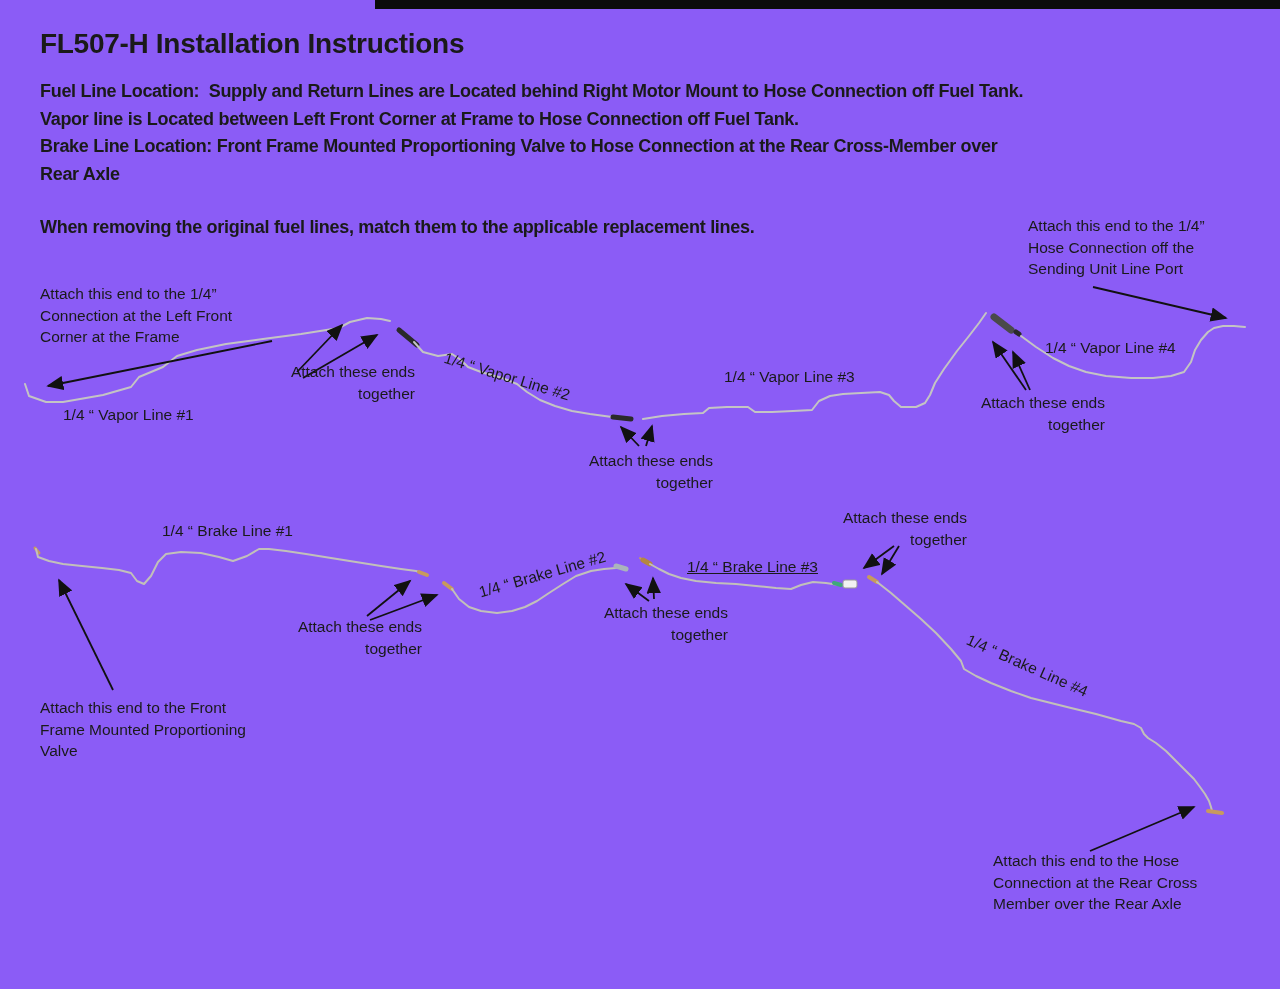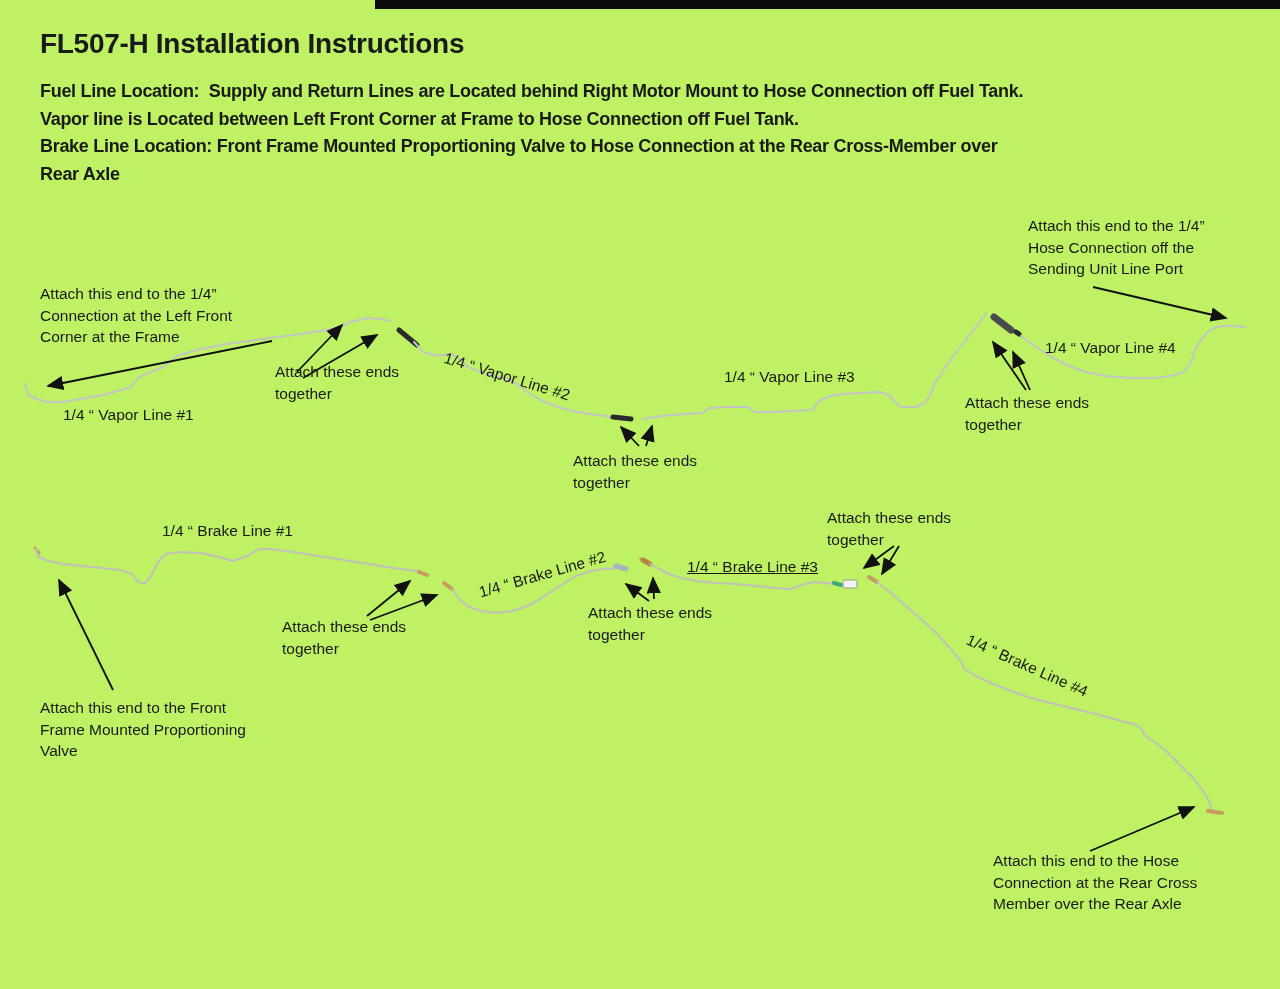--- a/index.html
+++ b/index.html
@@ -1,17 +1,17 @@
 <!DOCTYPE html>
 <html style="--text: #1a1a1a; --top_bar: #0b0b0b; --line_gray: #c4c4c4; --brake_gray: #c2c0ba; --connector_black: #2a2a2a; --connector_dark: #4a4a4a; --fitting_tan: #c79a5e; --fitting_brass: #b5873f; --fitting_silver: #aab4bc; --fitting_green: #3fa87a; --arrow: #111111;"><head>
 <meta charset="utf-8">
 <style>
   html,body{margin:0;padding:0;background:#fff;}
   .page{
-    position:relative;width:1280px;height:989px;background:#bef264;overflow:hidden;
+    position:relative;width:1280px;height:989px;background:#8b5cf6;overflow:hidden;
     font-family:"Liberation Sans",sans-serif;color:var(--text,#1a1a1a);
   }
   .top-bar{position:absolute;left:375px;top:0;width:905px;height:9px;background:var(--top_bar,#0b0b0b);}
   .title{
     position:absolute;left:40px;top:28px;margin:0;
     font-size:28px;font-weight:bold;letter-spacing:-0.3px;white-space:pre-wrap;
   }
   .intro{
     position:absolute;left:40px;top:78px;width:1180px;
     font-size:18px;font-weight:bold;line-height:27.5px;letter-spacing:-0.3px;white-space:pre-wrap;
@@ -20,21 +20,21 @@
     position:absolute;left:40px;top:217px;
     font-size:18px;font-weight:bold;letter-spacing:-0.3px;white-space:pre-wrap;
   }
   .footer-note{
     position:absolute;left:40px;top:877px;
     font-size:17.5px;font-weight:bold;line-height:23.5px;letter-spacing:-0.3px;white-space:pre-wrap;
   }
   .ann{
     position:absolute;font-size:15.5px;line-height:21.5px;white-space:pre-wrap;z-index:3;
   }
-  .ann.center{text-align:left;width:140px;}
+  .ann.center{text-align:right;width:140px;}
   .lbl{
     position:absolute;font-size:15.5px;white-space:pre;z-index:3;
   }
   .rot{transform-origin:left top;}
   svg.diagram{position:absolute;left:0;top:0;z-index:1;}
   .ln{fill:none;stroke:var(--line_gray,#c4c4c4);stroke-width:2;stroke-linejoin:round;stroke-linecap:round;}
   .ln-brake{fill:none;stroke:var(--brake_gray,#c2c0ba);stroke-width:2;stroke-linejoin:round;stroke-linecap:round;}
   .conn{stroke:var(--connector_black,#2a2a2a);stroke-width:5;stroke-linecap:round;}
   .conn-dark{stroke:var(--connector_dark,#4a4a4a);stroke-width:7;stroke-linecap:round;}
   .fit-tan{stroke:var(--fitting_tan,#c79a5e);stroke-linecap:round;}
@@ -49,20 +49,21 @@
 
 <div class="page">
 
   <div class="top-bar"></div>
 
   <h1 class="title">FL507-H Installation Instructions</h1>
   <div class="intro">Fuel Line Location:  Supply and Return Lines are Located behind Right Motor Mount to Hose Connection off Fuel Tank.
 Vapor line is Located between Left Front Corner at Frame to Hose Connection off Fuel Tank.
 Brake Line Location: Front Frame Mounted Proportioning Valve to Hose Connection at the Rear Cross-Member over
 Rear Axle</div>
+  <div class="match-note">When removing the original fuel lines, match them to the applicable replacement lines.</div>
 
   <svg class="diagram" width="1280" height="989" viewBox="0 0 1280 989">
     <defs>
       <marker id="ah" markerWidth="11" markerHeight="9" refX="8.5" refY="4" orient="auto">
         <path d="M0,0 L9.5,4 L0,8 z"></path>
       </marker>
     </defs>
 
     <polyline class="ln" points="25,384 29,396 46,402 63,402 103,395 131,387 139,377 163,367 177,356 197,350 226,344 263,339 301,334 339,328 350,322 367,318 381,319 390,321"></polyline>
     <line class="conn" x1="399" y1="330" x2="417" y2="345"></line>

